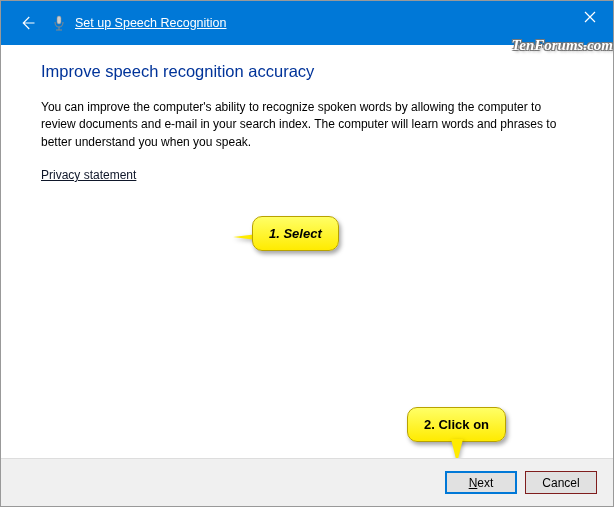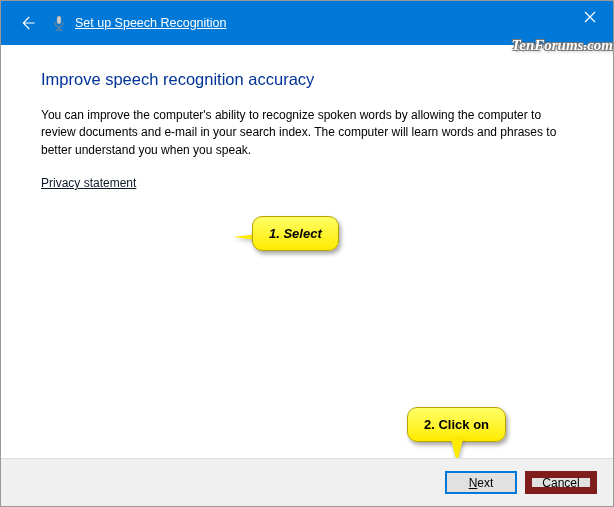--- a/index.html
+++ b/index.html
@@ -38,21 +38,21 @@
     text-decoration: underline;
   }
   .close-btn {
     position: absolute;
     right: 0; top: 0;
     width: 46px; height: 32px;
     display: flex; align-items: center; justify-content: center;
     cursor: pointer;
   }
   .content {
-    padding: 25px 40px 0 40px;
+    padding: 17px 40px 0 40px;
   }
   .heading {
     color: #003399;
     font-size: 16.5px;
     font-weight: 400;
     margin-bottom: 18px;
   }
   .body-text {
     font-size: 12px;
     color: #000;
@@ -99,21 +99,21 @@
     display: flex;
     justify-content: flex-end;
     align-items: center;
     padding-right: 16px;
     gap: 8px;
   }
   .btn {
     min-width: 72px;
     height: 23px;
     background: #e1e1e1;
-    border: 7px solid #7f1d1d;
+    border: 1px solid #7f1d1d;
     font-size: 12px;
     cursor: pointer;
     display: flex; align-items: center; justify-content: center;
     font-family: inherit;
   }
   .btn.primary {
     border: 2px solid #0078d7;
   }
   .btn .u { text-decoration: underline; }
   .callout {

